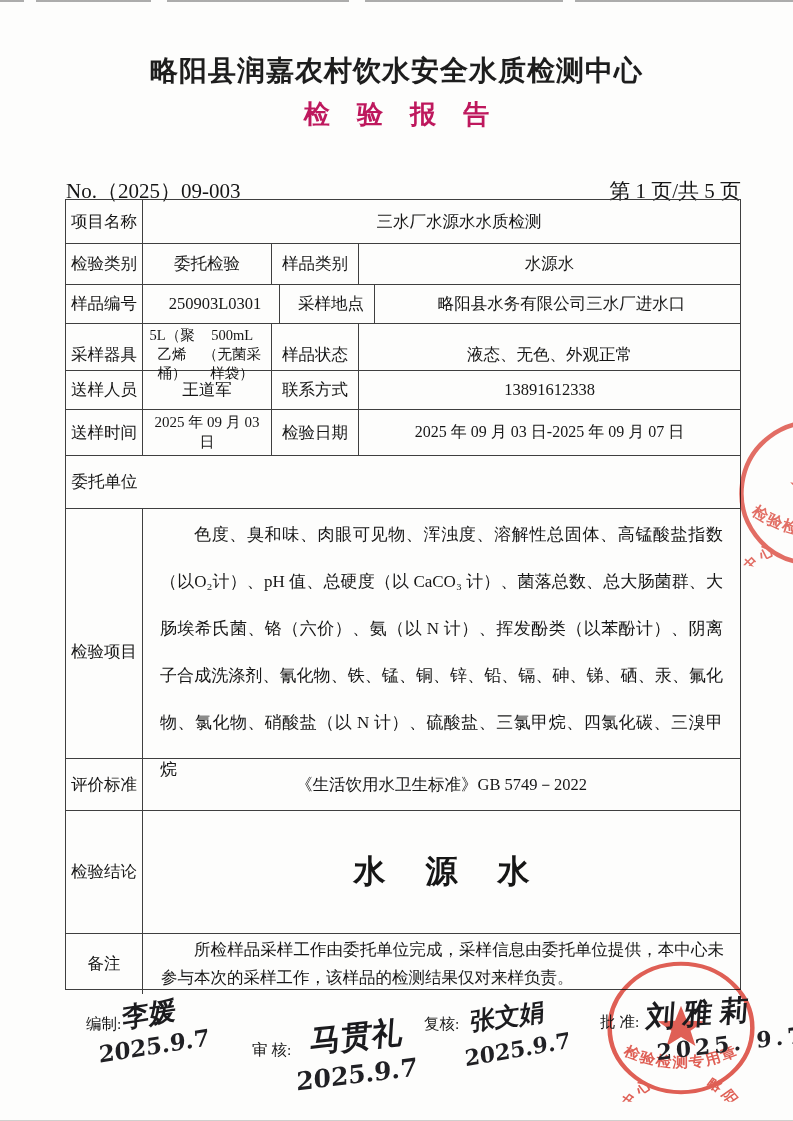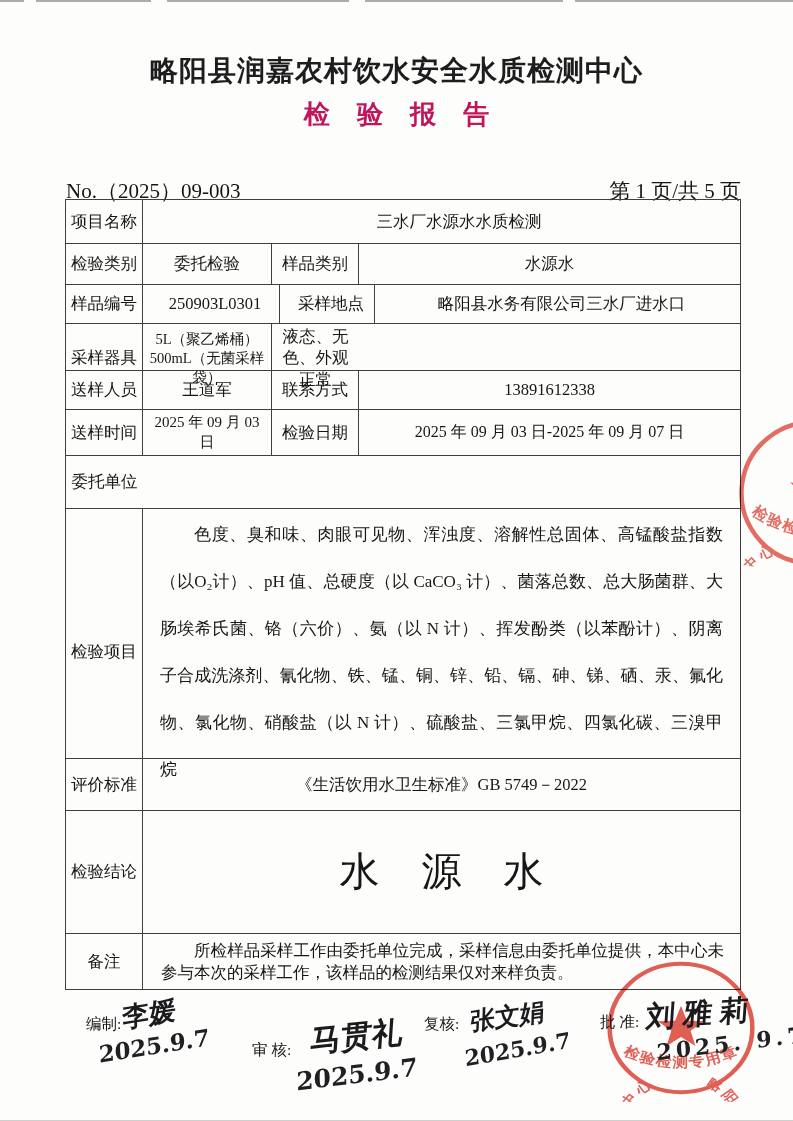--- a/index.html
+++ b/index.html
@@ -46,34 +46,34 @@
   .trow:last-child{ border-bottom:none; }
   .cell{
     border-right:1.5px solid #3f3f3f;
     display:flex; align-items:center; justify-content:center;
     text-align:center; font-size:16.5px; line-height:1.3;
     padding:2px 4px;
   }
   .cell:last-child{ border-right:none; }
   .cell.span3{ grid-column:2 / 5; }
   .cell.small{ font-size:14.5px; }
-  .cell.flexcol{ flex-direction:column; }
+  .cell.flexcol{ flex-direction:row; }
   .cell.left{ justify-content:flex-start; text-align:left; }
   .r1{ height:44px;gap:35px; } .r2{ height:41px; } .r3{ height:39px;gap:8px; } .r4{ height:47px; }
   .r5{ height:39px; } .r6{ height:46px; } .r7{ height:53px; } .r8{ height:250px; }
   .r9{ height:52px; } .r10{ height:123px; } .r11{ height:55px; }
   .items-para{
     display:block; width:100%; padding:0 13px;
     font-size:17px; line-height:47px; text-align:justify; text-indent:2em;
   }
   .remark-para{
     display:block; width:100%; padding:0 12px 0 14px;
-    font-size:16.5px; line-height:22px; text-align:justify; text-indent:2em;
-  }
-  .conclusion-text{ font-size:40px; letter-spacing:16px; text-indent:16px; font-weight:400; }
+    font-size:16.5px; line-height:28px; text-align:justify; text-indent:2em;
+  }
+  .conclusion-text{ font-size:32px; letter-spacing:16px; text-indent:16px; font-weight:700; }
   .date-cell{ font-size:15px; }
   .date-range-cell{ font-size:16px; }
 
   
   .sig-group{ position:absolute; width:170px; height:110px; }
   .sig-label{ position:absolute; left:0; top:14px; font-size:15.5px; white-space:nowrap; }
   .sig-name{
     position:absolute; white-space:nowrap; color:#1b1b1e; font-weight:700;
     font-family:"DejaVu Serif","Liberation Serif",serif;
   }
@@ -142,20 +142,21 @@
     <div class="cell">采样地点</div>
     <div class="cell">略阳县水务有限公司三水厂进水口</div>
   </div>
 
   <div class="trow r4">
     <div class="cell">采样器具</div>
     <div class="cell small flexcol">
       <span>5L（聚乙烯桶）</span>
       <span>500mL（无菌采样袋）</span>
     </div>
+    <div class="cell">样品状态</div>
     <div class="cell">液态、无色、外观正常</div>
   </div>
 
   <div class="trow r5">
     <div class="cell">送样人员</div>
     <div class="cell">王道军</div>
     <div class="cell">联系方式</div>
     <div class="cell">13891612338</div>
   </div>
 

